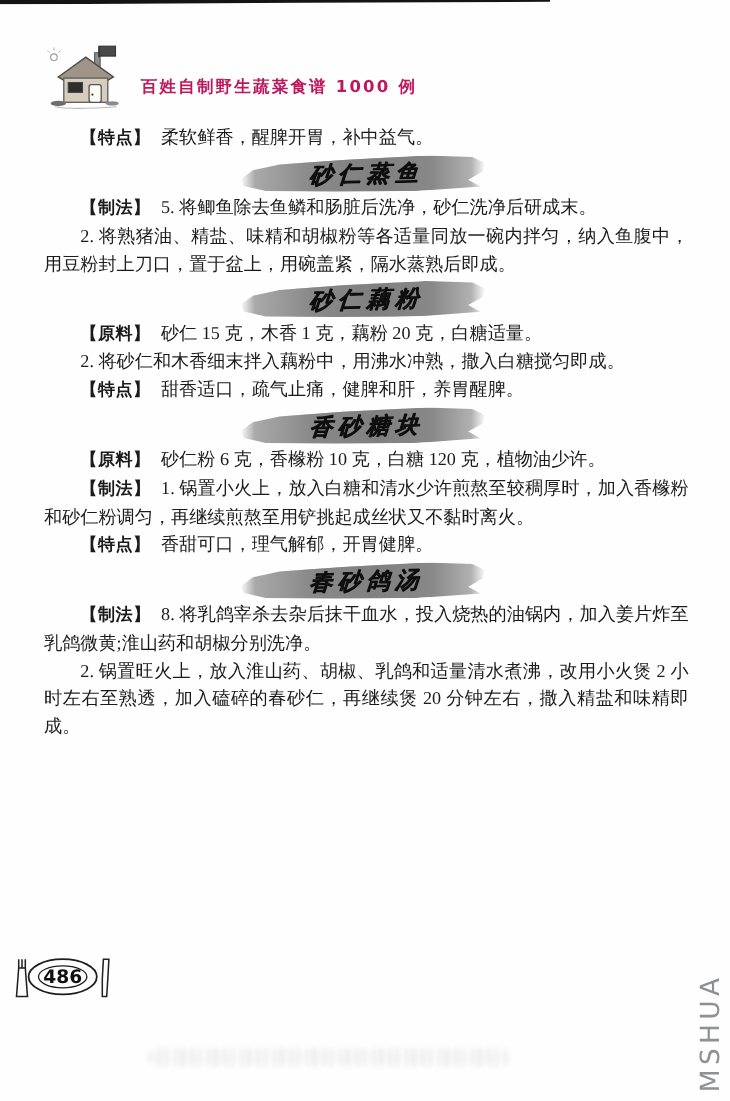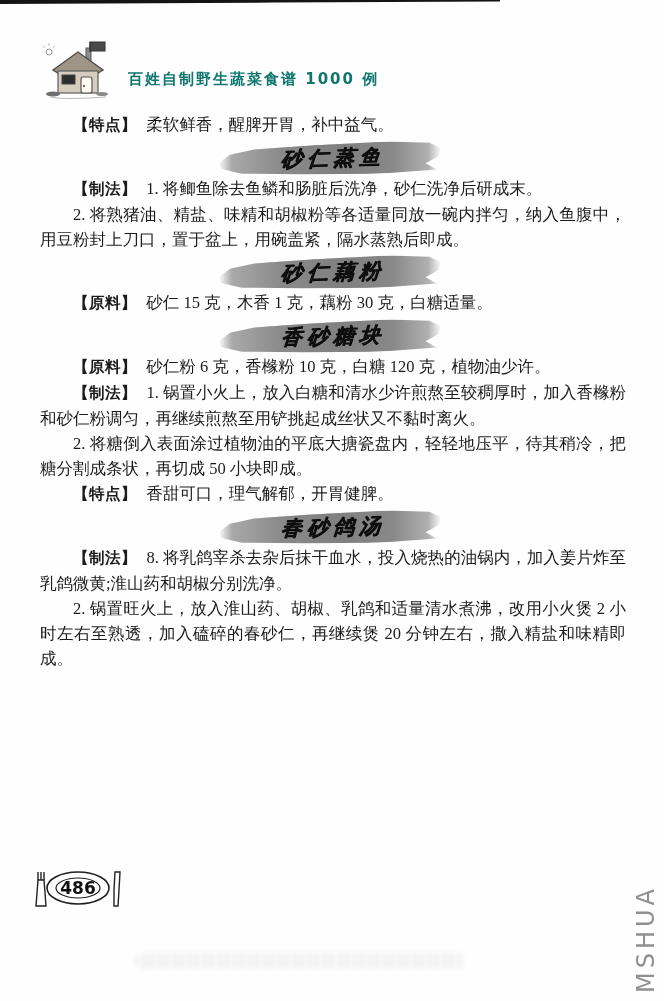--- a/index.html
+++ b/index.html
@@ -18,21 +18,21 @@
     background:#141414;
     clip-path:polygon(0 0,100% 0,100% 40%,55% 65%,0 100%);
   }
   
   .header{
     position:absolute;top:40px;left:40px;
     display:flex;align-items:center;gap:14px;
   }
   .book-title{
     font-family:"DejaVu Sans","Liberation Sans",sans-serif;
-    font-weight:bold;font-size:15px;letter-spacing:2px;color:#0f766e;
+    font-weight:bold;font-size:15px;letter-spacing:2px;color:#be185d;
     padding-top:14px;
   }
   
   .main{
     position:absolute;top:0;left:0;right:14px;
     padding:112px 24px 0 40px;
     font-size:16.5px;line-height:25px;
     text-align:justify;
   }
   p.para{margin:0;text-indent:2em;}
@@ -63,21 +63,21 @@
   }
   .banner-text{
     position:relative;z-index:1;
     font-weight:bold;font-style:italic;
     font-size:21px;letter-spacing:5px;color:#0f0f0f;
     transform:skewX(-6deg) rotate(-1.5deg);
     text-shadow:.5px .5px 0 #000;
     white-space:nowrap;
   }
   
-  .footer{position:absolute;left:29px;top:868px;}
+  .footer{position:absolute;left:8px;top:868px;}
   .footer svg text{
     font-family:"DejaVu Sans","Liberation Sans",sans-serif;
     font-weight:bold;
   }
   
   .watermark{
     position:absolute;right:4px;bottom:8px;
     writing-mode:vertical-rl;transform:rotate(180deg);
     font-family:"DejaVu Sans","Liberation Sans",sans-serif;
     font-size:24px;letter-spacing:4px;color:#8e9092;
@@ -127,36 +127,37 @@
   </div>
 
   <div class="main">
 
     <p class="para"><b class="lbl">【特点】</b><span>柔软鲜香，醒脾开胃，补中益气。</span></p>
 
     <div class="banner">
       <span class="brush"></span>
       <span class="banner-text">砂仁蒸鱼</span>
     </div>
-    <p class="para"><b class="lbl">【制法】</b><span>1. 将鲫鱼除去鱼鳞和肠脏后洗净，砂仁洗净后研成末。</span></p>
+    <p class="para"><b class="lbl">【制法】</b><span>5. 将鲫鱼除去鱼鳞和肠脏后洗净，砂仁洗净后研成末。</span></p>
     <p class="para"><span>2. 将熟猪油、精盐、味精和胡椒粉等各适量同放一碗内拌匀，纳入鱼腹中，用豆粉封上刀口，置于盆上，用碗盖紧，隔水蒸熟后即成。</span></p>
 
     <div class="banner">
       <span class="brush"></span>
       <span class="banner-text">砂仁藕粉</span>
     </div>
-    <p class="para"><b class="lbl">【原料】</b><span>砂仁 15 克，木香 1 克，藕粉 30 克，白糖适量。</span></p>
+    <p class="para"><b class="lbl">【原料】</b><span>砂仁 15 克，木香 1 克，藕粉 20 克，白糖适量。</span></p>
+    <p class="para"><span>2. 将砂仁和木香细末拌入藕粉中，用沸水冲熟，撒入白糖搅匀即成。</span></p>
+    <p class="para"><b class="lbl">【特点】</b><span>甜香适口，疏气止痛，健脾和肝，养胃醒脾。</span></p>
 
     <div class="banner">
       <span class="brush"></span>
       <span class="banner-text">香砂糖块</span>
     </div>
     <p class="para"><b class="lbl">【原料】</b><span>砂仁粉 6 克，香橼粉 10 克，白糖 120 克，植物油少许。</span></p>
     <p class="para"><b class="lbl">【制法】</b><span>1. 锅置小火上，放入白糖和清水少许煎熬至较稠厚时，加入香橼粉和砂仁粉调匀，再继续煎熬至用铲挑起成丝状又不黏时离火。</span></p>
-    <p class="para"><span>2. 将糖倒入表面涂过植物油的平底大搪瓷盘内，轻轻地压平，待其稍冷，把糖分割成条状，再切成 50 小块即成。</span></p>
     <p class="para"><b class="lbl">【特点】</b><span>香甜可口，理气解郁，开胃健脾。</span></p>
 
     <div class="banner">
       <span class="brush"></span>
       <span class="banner-text">春砂鸽汤</span>
     </div>
     <p class="para"><b class="lbl">【制法】</b><span>8. 将乳鸽宰杀去杂后抹干血水，投入烧热的油锅内，加入姜片炸至乳鸽微黄;淮山药和胡椒分别洗净。</span></p>
     <p class="para"><span>2. 锅置旺火上，放入淮山药、胡椒、乳鸽和适量清水煮沸，改用小火煲 2 小时左右至熟透，加入磕碎的春砂仁，再继续煲 20 分钟左右，撒入精盐和味精即成。</span></p>
 
   </div>

